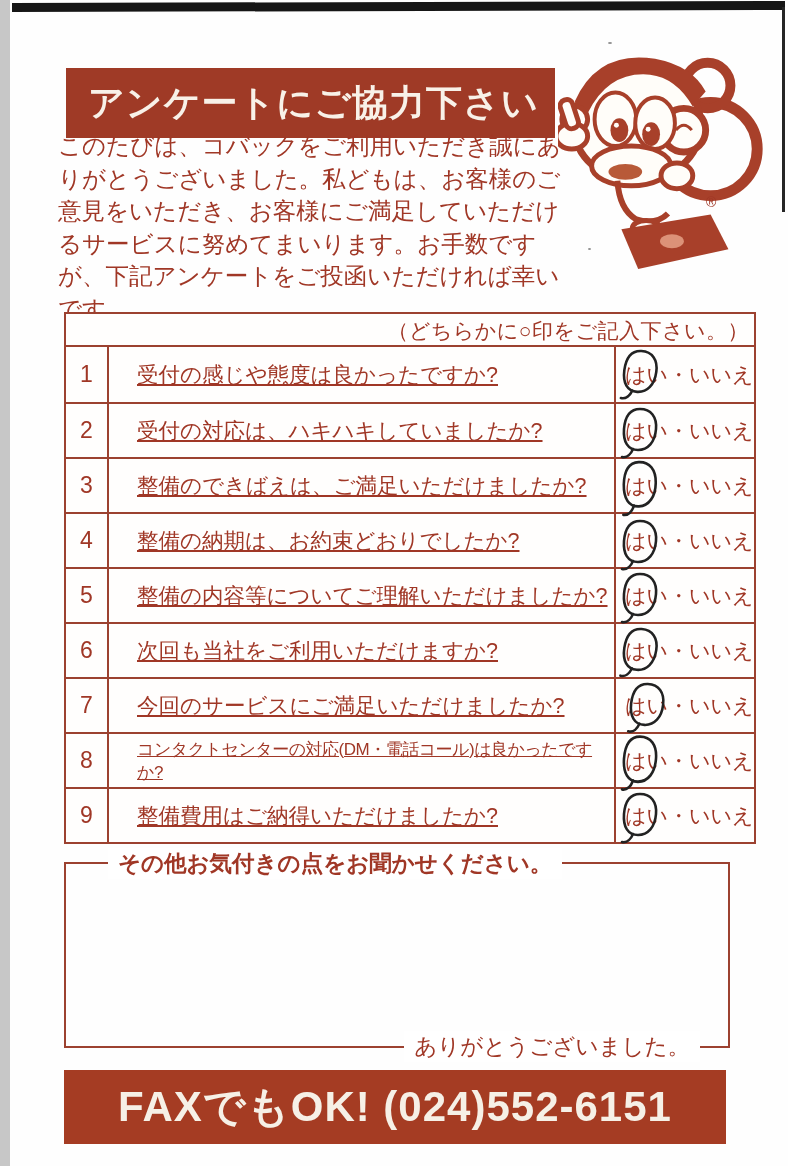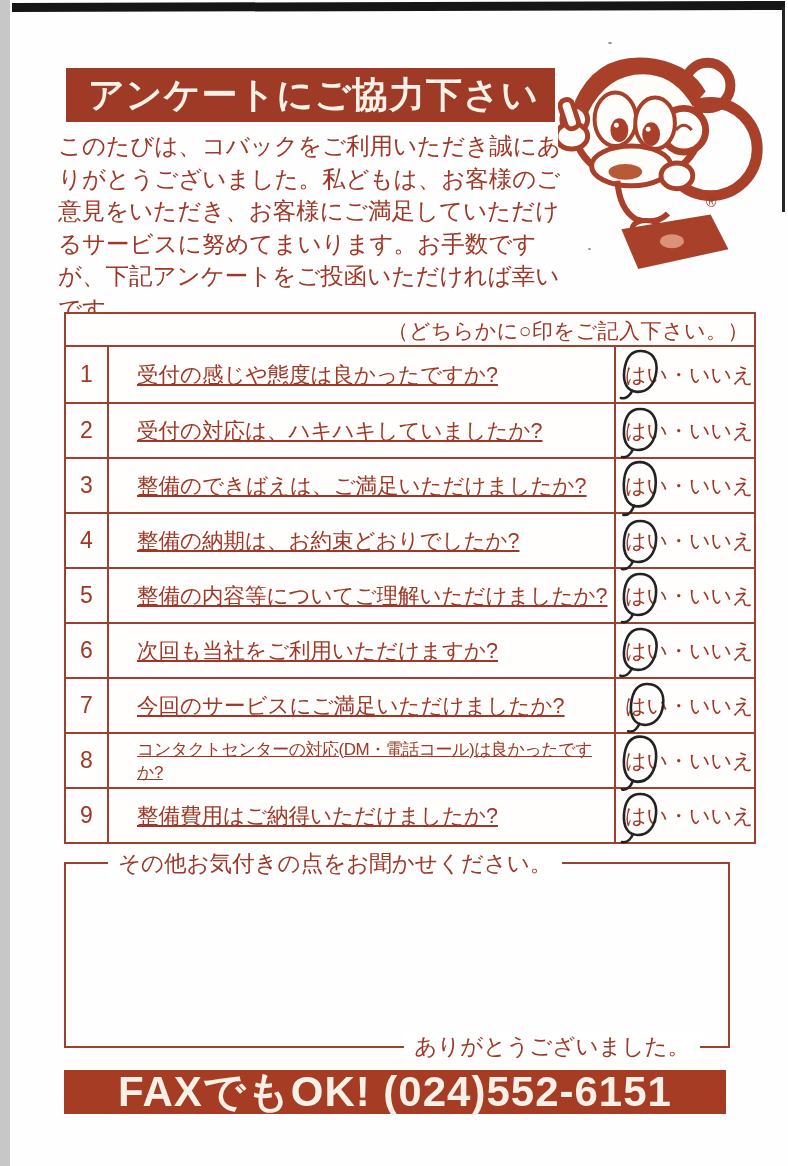--- a/index.html
+++ b/index.html
@@ -14,21 +14,21 @@
   .edge-left  { position:absolute; left:0; top:0; width:10px; height:100%; background:#c7c7c7; }
   .edge-top   { position:absolute; left:12px; top:2px; right:3px; height:9px; background:#161616; transform:rotate(-0.15deg); }
   .edge-right { position:absolute; right:3px; top:7px; width:3px; height:205px; background:#252525; }
   .speck { position:absolute; background:#8f8f8f; border-radius:50%; }
   .sp1 { left:608px; top:42px;  width:4px; height:2px; }
   .sp2 { left:572px; top:126px; width:4px; height:3px; background:#777; }
   .sp3 { left:588px; top:248px; width:3px; height:2px; }
 
   
   .title-band {
-    position:absolute; left:66px; top:68px; width:489px; height:54px;
+    position:absolute; left:66px; top:68px; width:489px; height:70px;
     background:#9f3a26; color:#f8f1e8; display:flex; align-items:center;
     padding-left:22px; font-size:36px; font-weight:bold; letter-spacing:1px;
   }
 
   
   .intro {
     position:absolute; left:58px; top:130px; width:505px;
     color:#a03726; font-size:23.5px; line-height:32.5px; font-weight:500;
   }
 
@@ -74,30 +74,30 @@
   .trow:nth-of-type(8) .mark { transform:translateX(7px) rotate(2deg); }
   .trow:nth-of-type(9) .mark { transform:scaleY(1.1); }
 
   
   .comments {
     position:absolute; left:64px; top:862px; width:666px; height:186px;
     border:2.5px solid #9c4130;
   }
   .cb-title {
     position:absolute; top:-16px; left:42px; background:#ffffff;
-    padding:0 10px; font-size:22.5px; color:#a03726; font-weight:400;
+    padding:0 10px; font-size:22.5px; color:#a03726; font-weight:700;
   }
   .cb-closing {
     position:absolute; bottom:-16px; right:28px; background:#ffffff;
     padding:0 10px; font-size:22.5px; color:#a03726; font-weight:400;
   }
 
   
   .fax {
-    position:absolute; left:64px; top:1070px; width:662px; height:44px;
+    position:absolute; left:64px; top:1070px; width:662px; height:74px;
     background:#a53c23; color:#f6f0e6; display:flex; align-items:center;
     justify-content:center; font-size:42px; font-weight:bold; letter-spacing:1px;
   }
 </style>
 </head>
 <body>
 
 <div class="scan">
 
   <div class="edge-left"></div>

